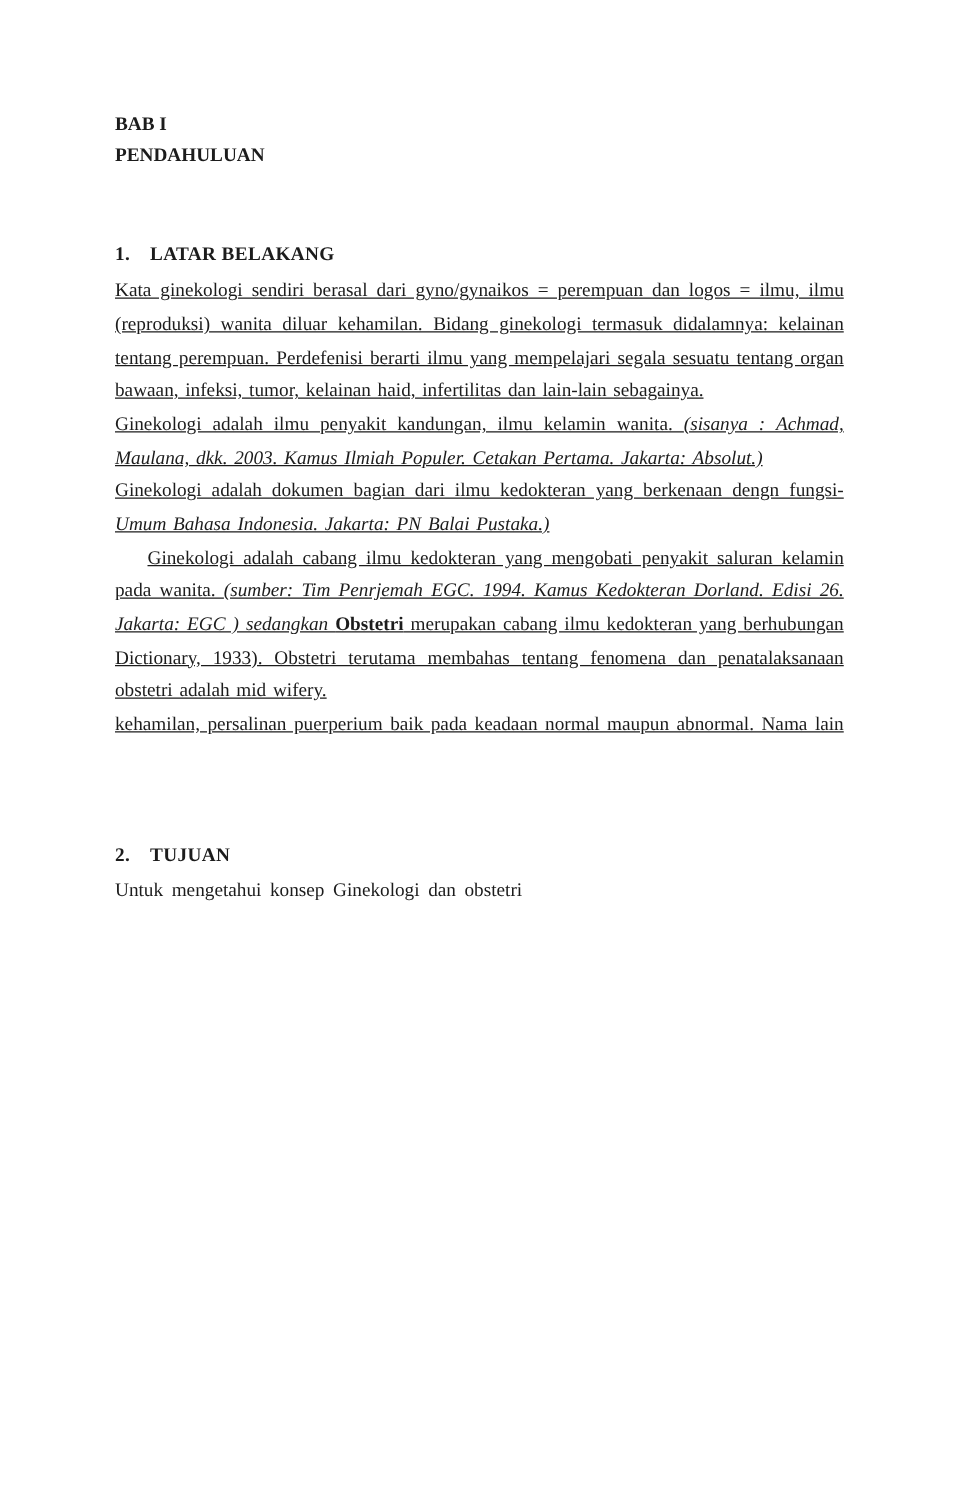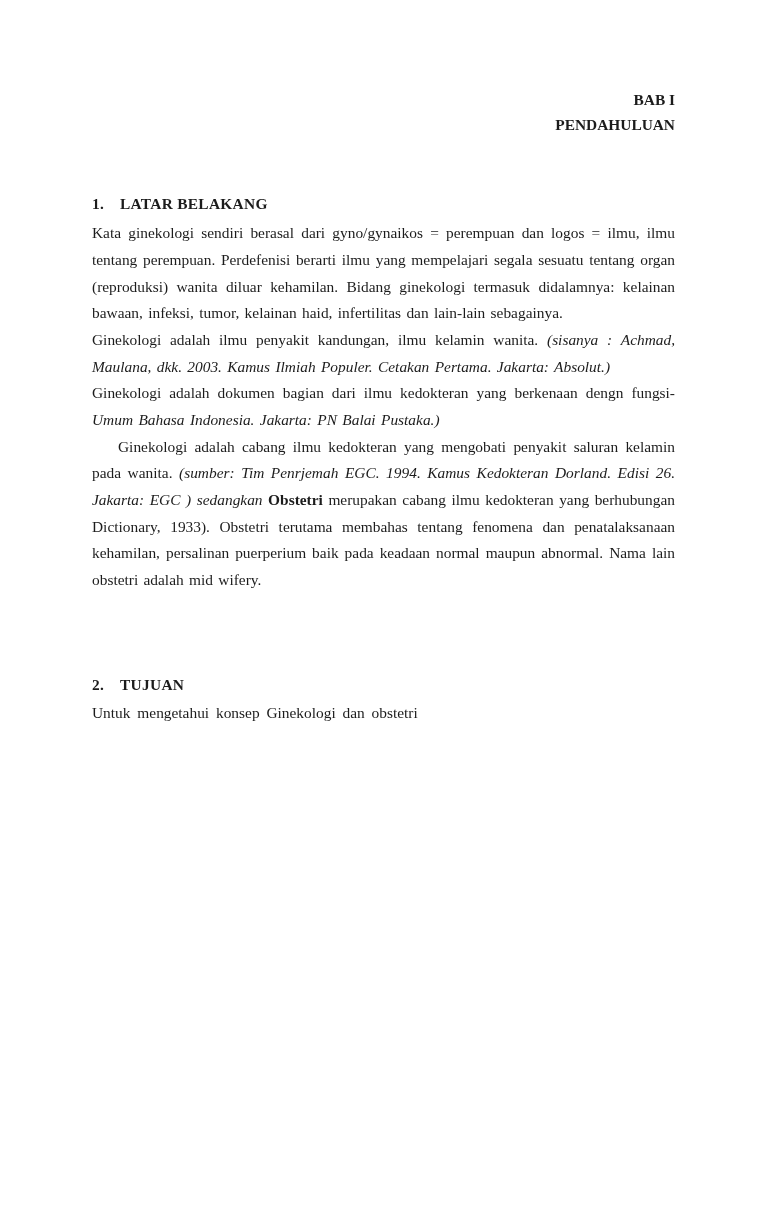--- a/index.html
+++ b/index.html
@@ -17,21 +17,21 @@
     color: #1c1c1c;
     overflow: hidden;
   }
   .block {
     position: absolute;
     left: 92px;
     width: 583px;
   }
   .chapter-title {
     top: 87px;
-    text-align: right;
+    text-align: left;
     font-weight: bold;
     line-height: 25px;
   }
   .section-heading {
     font-weight: bold;
     line-height: 26.67px;
     letter-spacing: 0.3px;
   }
   .h-num {
     display: inline-block;
@@ -39,20 +39,21 @@
   }
   .body-lines {
     top: 220.4px;
   }
   .line {
     height: 26.67px;
     line-height: 26.67px;
     text-align: justify;
     text-align-last: justify;
     word-spacing: 1.5px;
+    text-decoration: underline;
   }
   .line.last {
     text-align: center;
     text-align-last: left;
   }
   .line.indent {
     text-indent: 26px;
   }
   .it { font-style: italic; }
   .bd { font-weight: bold; }
@@ -70,33 +71,33 @@
     <div>BAB I</div>
     <div>PENDAHULUAN</div>
   </div>
 
   <div class="block section-heading" style="top:191px">
     <span class="h-num">1.</span><span>LATAR BELAKANG</span>
   </div>
 
   <div class="block body-lines" id="bodyLines">
       <div class="line"><span>Kata ginekologi sendiri berasal dari gyno/gynaikos = perempuan dan logos = ilmu, ilmu</span></div>
+      <div class="line"><span>(reproduksi) wanita diluar kehamilan. Bidang ginekologi termasuk didalamnya: kelainan</span></div>
       <div class="line"><span>tentang perempuan. Perdefenisi berarti ilmu yang mempelajari segala sesuatu tentang organ</span></div>
-      <div class="line"><span>(reproduksi) wanita diluar kehamilan. Bidang ginekologi termasuk didalamnya: kelainan</span></div>
       <div class="line last"><span>bawaan, infeksi, tumor, kelainan haid, infertilitas dan lain-lain sebagainya.</span></div>
       <div class="line"><span>Ginekologi adalah ilmu penyakit kandungan, ilmu kelamin wanita. </span><span class="it">(sisanya : Achmad,</span></div>
       <div class="line last"><span class="it">Maulana, dkk. 2003. Kamus Ilmiah Populer. Cetakan Pertama. Jakarta: Absolut.)</span></div>
       <div class="line"><span>Ginekologi adalah dokumen bagian dari ilmu kedokteran yang berkenaan dengn fungsi-</span></div>
       <div class="line last"><span class="it">Umum Bahasa Indonesia. Jakarta: PN Balai Pustaka.)</span></div>
       <div class="line indent"><span>Ginekologi adalah cabang ilmu kedokteran yang mengobati penyakit saluran kelamin</span></div>
       <div class="line"><span>pada wanita. </span><span class="it">(sumber: Tim Penrjemah EGC. 1994. Kamus Kedokteran Dorland. Edisi 26.</span></div>
       <div class="line"><span class="it">Jakarta: EGC ) sedangkan </span><span class="bd">Obstetri</span><span> merupakan cabang ilmu kedokteran yang berhubungan</span></div>
       <div class="line"><span>Dictionary, 1933). Obstetri terutama membahas tentang fenomena dan penatalaksanaan</span></div>
+      <div class="line last"><span>obstetri adalah mid wifery.</span></div>
       <div class="line"><span>kehamilan, persalinan puerperium baik pada keadaan normal maupun abnormal. Nama lain</span></div>
-      <div class="line last"><span>obstetri adalah mid wifery.</span></div>
     </div>
 
   <div class="block section-heading" style="top:672px">
     <span class="h-num">2.</span><span>TUJUAN</span>
   </div>
 
   <div class="block tujuan-line" style="top:700px">Untuk mengetahui konsep Ginekologi dan obstetri</div>
 
 </div>
 

